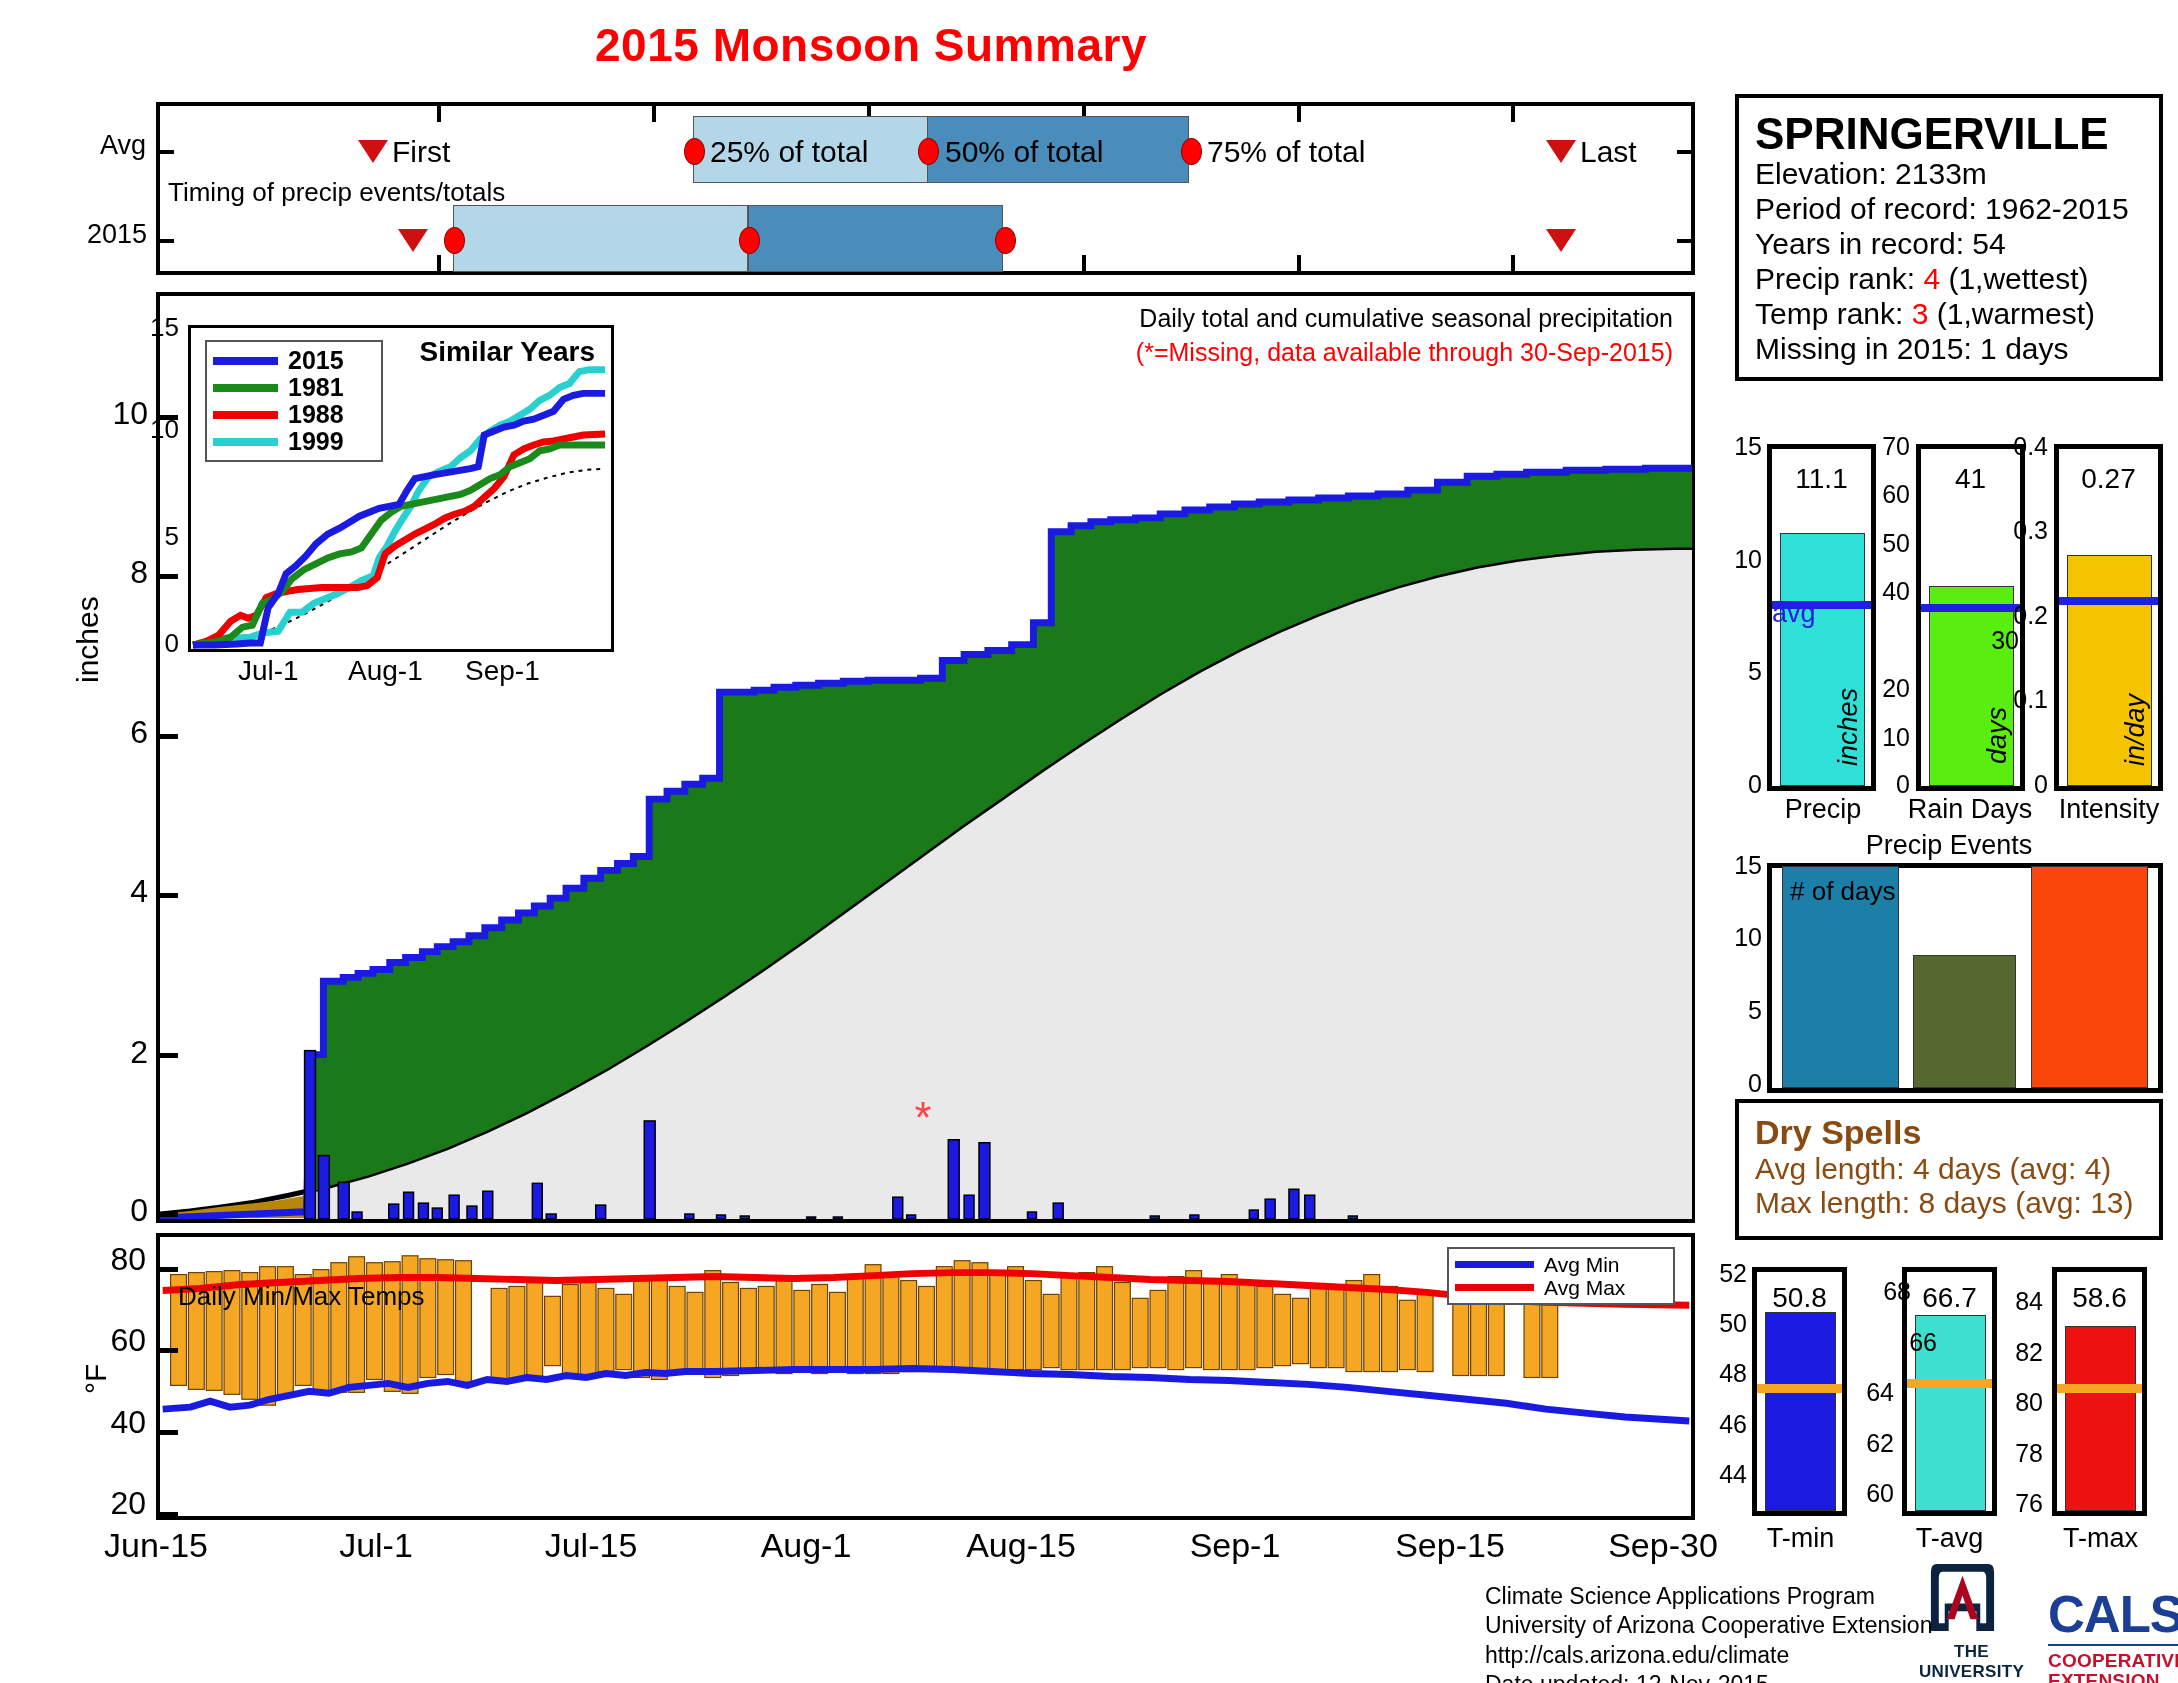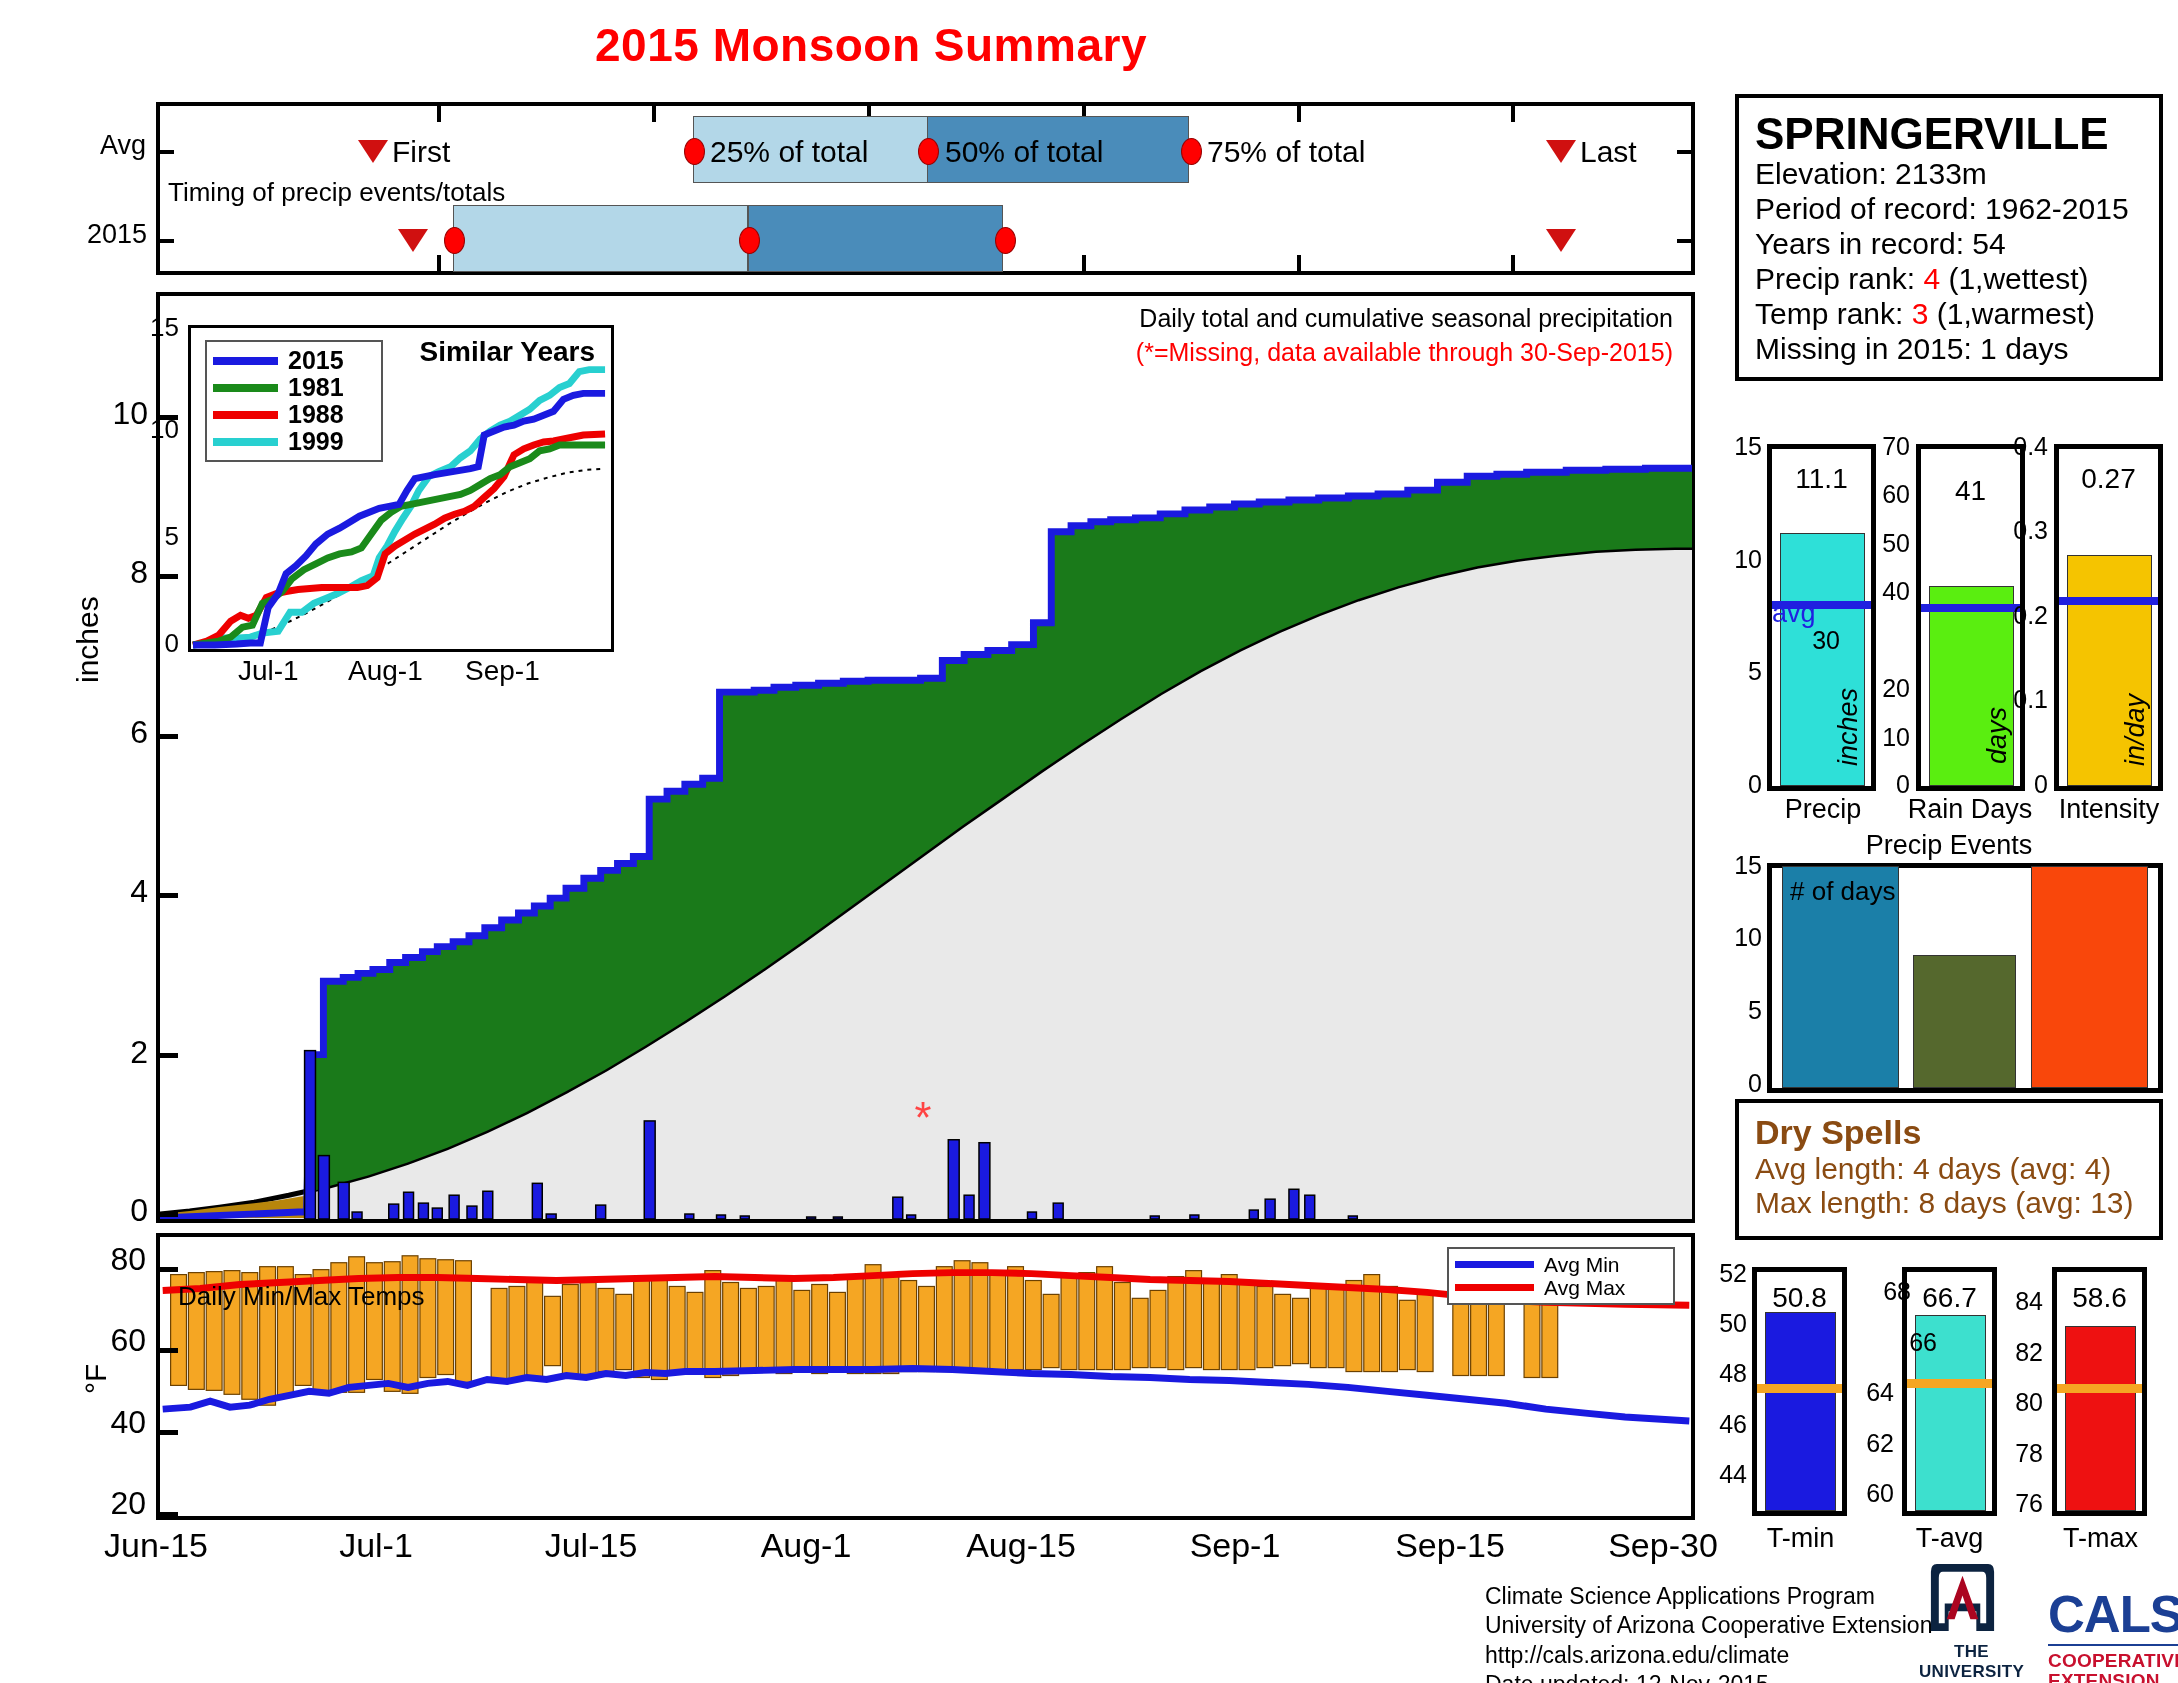--- a/index.html
+++ b/index.html
@@ -466,30 +466,30 @@
   <div class="mb-unit" style="left:61px;top:317px;">inches</div>
 </div>
 <div id="avg-word" style="left:1772px;top:598px;">avg</div>
 <div class="abs mb-axis-lbl" style="left:1718px;top:432px;width:44px;">15</div>
 <div class="abs mb-axis-lbl" style="left:1718px;top:545px;width:44px;">10</div>
 <div class="abs mb-axis-lbl" style="left:1718px;top:657px;width:44px;">5</div>
 <div class="abs mb-axis-lbl" style="left:1718px;top:770px;width:44px;">0</div>
 <div class="abs mb-cat" style="left:1744px;top:794px;width:158px;">Precip</div>
 
 <div class="abs minibar-box" style="left:1916px;top:444px;width:109px;height:347px;">
-  <div class="mb-value" style="top:14px;margin-top:12px;">41</div>
+  <div class="mb-value" style="top:14px;">41</div>
   <div class="mb-fill" style="left:8px;bottom:0;width:85px;height:200px;background:#5aee10;"></div>
   <div class="avgline" style="left:0;bottom:174px;width:100%;"></div>
   <div class="mb-unit" style="left:61px;top:315px;">days</div>
 </div>
 <div class="abs mb-axis-lbl" style="left:1866px;top:432px;width:44px;">70</div>
 <div class="abs mb-axis-lbl" style="left:1866px;top:480px;width:44px;">60</div>
 <div class="abs mb-axis-lbl" style="left:1866px;top:529px;width:44px;">50</div>
 <div class="abs mb-axis-lbl" style="left:1866px;top:577px;width:44px;">40</div>
-<div class="abs mb-axis-lbl" style="left:1760px;top:626px;width:44px;padding-left:36px;">30</div>
+<div class="abs mb-axis-lbl" style="left:1939px;top:626px;width:44px;padding-left:36px;">30</div>
 <div class="abs mb-axis-lbl" style="left:1866px;top:674px;width:44px;">20</div>
 <div class="abs mb-axis-lbl" style="left:1866px;top:723px;width:44px;">10</div>
 <div class="abs mb-axis-lbl" style="left:1866px;top:770px;width:44px;">0</div>
 <div class="abs mb-cat" style="left:1881px;top:794px;width:178px;">Rain Days</div>
 
 <div class="abs minibar-box" style="left:2054px;top:444px;width:109px;height:347px;">
   <div class="mb-value" style="top:14px;">0.27</div>
   <div class="mb-fill" style="left:8px;bottom:0;width:85px;height:231px;background:#f5c400;"></div>
   <div class="avgline" style="left:0;bottom:181px;width:100%;"></div>
   <div class="mb-unit" style="left:61px;top:317px;">in/day</div>

